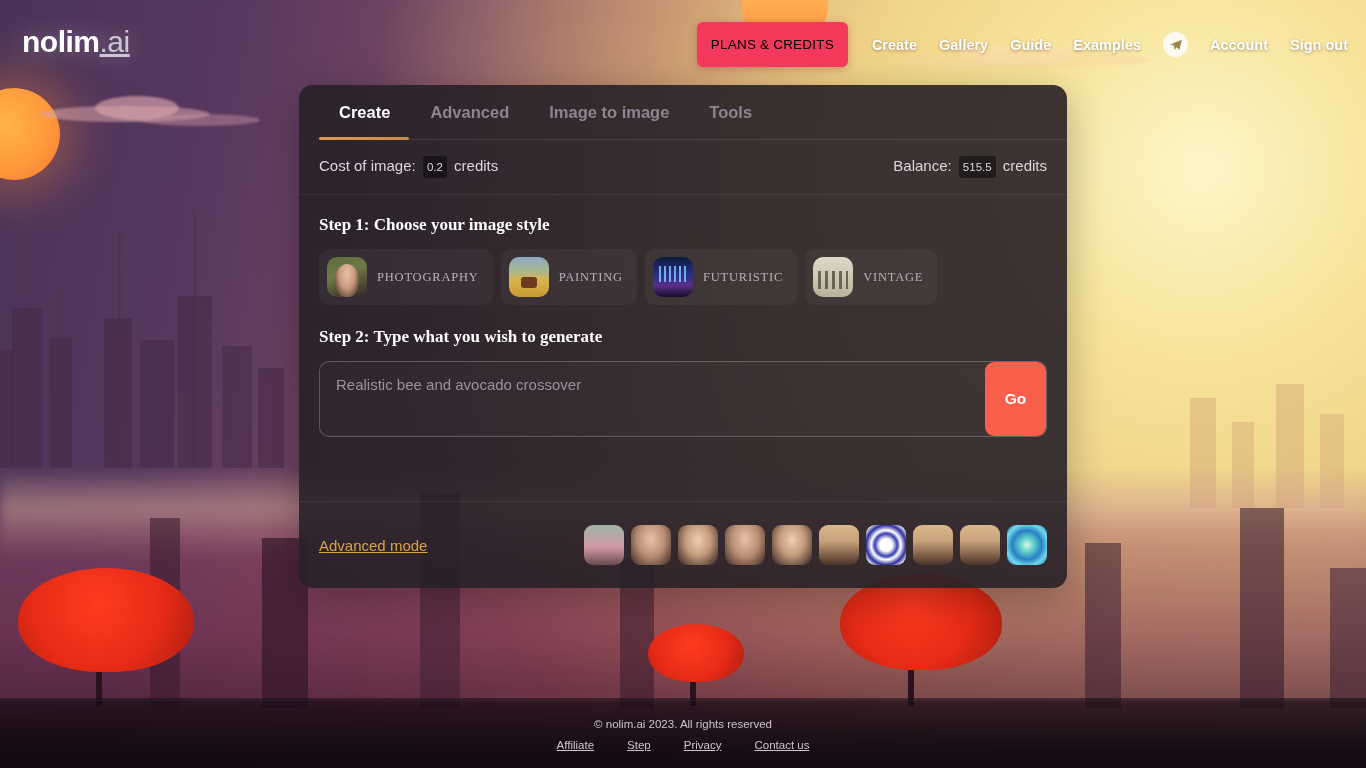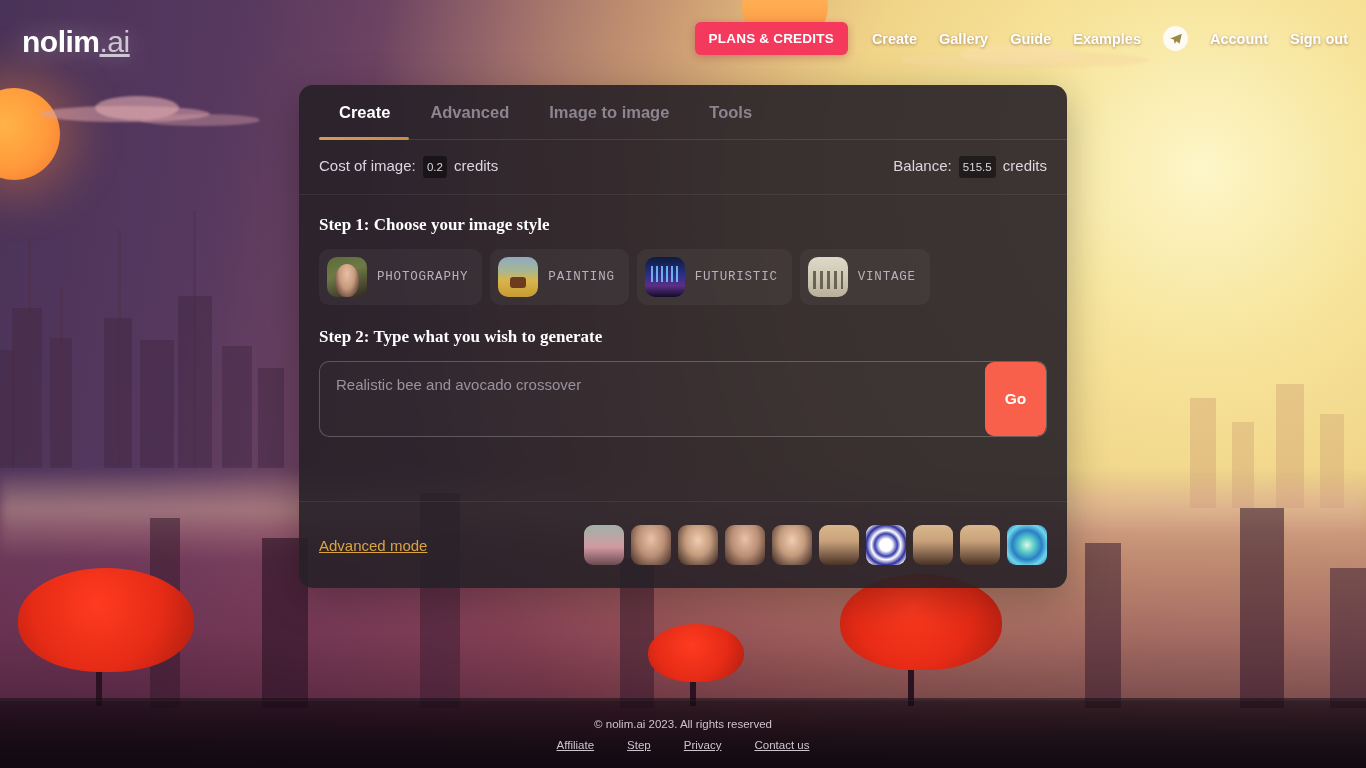--- a/index.html
+++ b/index.html
@@ -82,23 +82,23 @@
     position: absolute; right: 18px; top: 22px;
     display: flex; align-items: center; gap: 22px;
   }
   .nav-link {
     color: #ffffff; font-size: 14.5px; font-weight: 700;
     text-decoration: none; white-space: nowrap;
     text-shadow: 0 1px 3px rgba(70,30,20,0.45);
     cursor: pointer;
   }
   .plans-btn {
-    background: #f4395c; color: #ffffff; font-weight: 700;
+    background: #f4395c; color: #000000; font-weight: 400;
     font-size: 13.5px; letter-spacing: 0.2px;
-    padding: 9px 14px; border-radius: 6px; border: none;
+    padding: 15px 14px; border-radius: 6px; border: none;
     cursor: pointer; white-space: nowrap;
     box-shadow: 0 2px 8px rgba(140,20,50,0.3);
     margin-right: 2px;
   }
   .tg {
     width: 25px; height: 25px; border-radius: 50%;
     background: #fdfbf4; display: flex; align-items: center; justify-content: center;
     cursor: pointer;
   }
   .tg svg { width: 14px; height: 14px; display: block; }
@@ -154,21 +154,21 @@
   .step-title {
     color: #ffffff; font-size: 17px; font-weight: 700;
     margin: 4px 0 14px 0;
     font-family: Liberation Serif, serif;
   }
   .styles { display: flex; gap: 8px; }
   .style-chip {
     display: flex; align-items: center; gap: 10px;
     background: rgba(255,255,255,0.045);
     border-radius: 10px; padding: 8px 14px 8px 8px;
-    cursor: pointer; border: none; font-family: Liberation Mono, monospace;
+    cursor: pointer; border: none; font-family: Liberation Serif, serif;
   }
   .style-chip .label {
     font-size: 12.5px; letter-spacing: 0.8px; color: #b8b1bb;
   }
   .thumb {
     width: 40px; height: 40px; border-radius: 10px;
     flex: 0 0 40px; overflow: hidden; position: relative;
   }
   .th-photo { background: linear-gradient(160deg,#5c6b3a 0%,#6e7a46 40%,#31261f 100%); }
   .th-photo::after {

